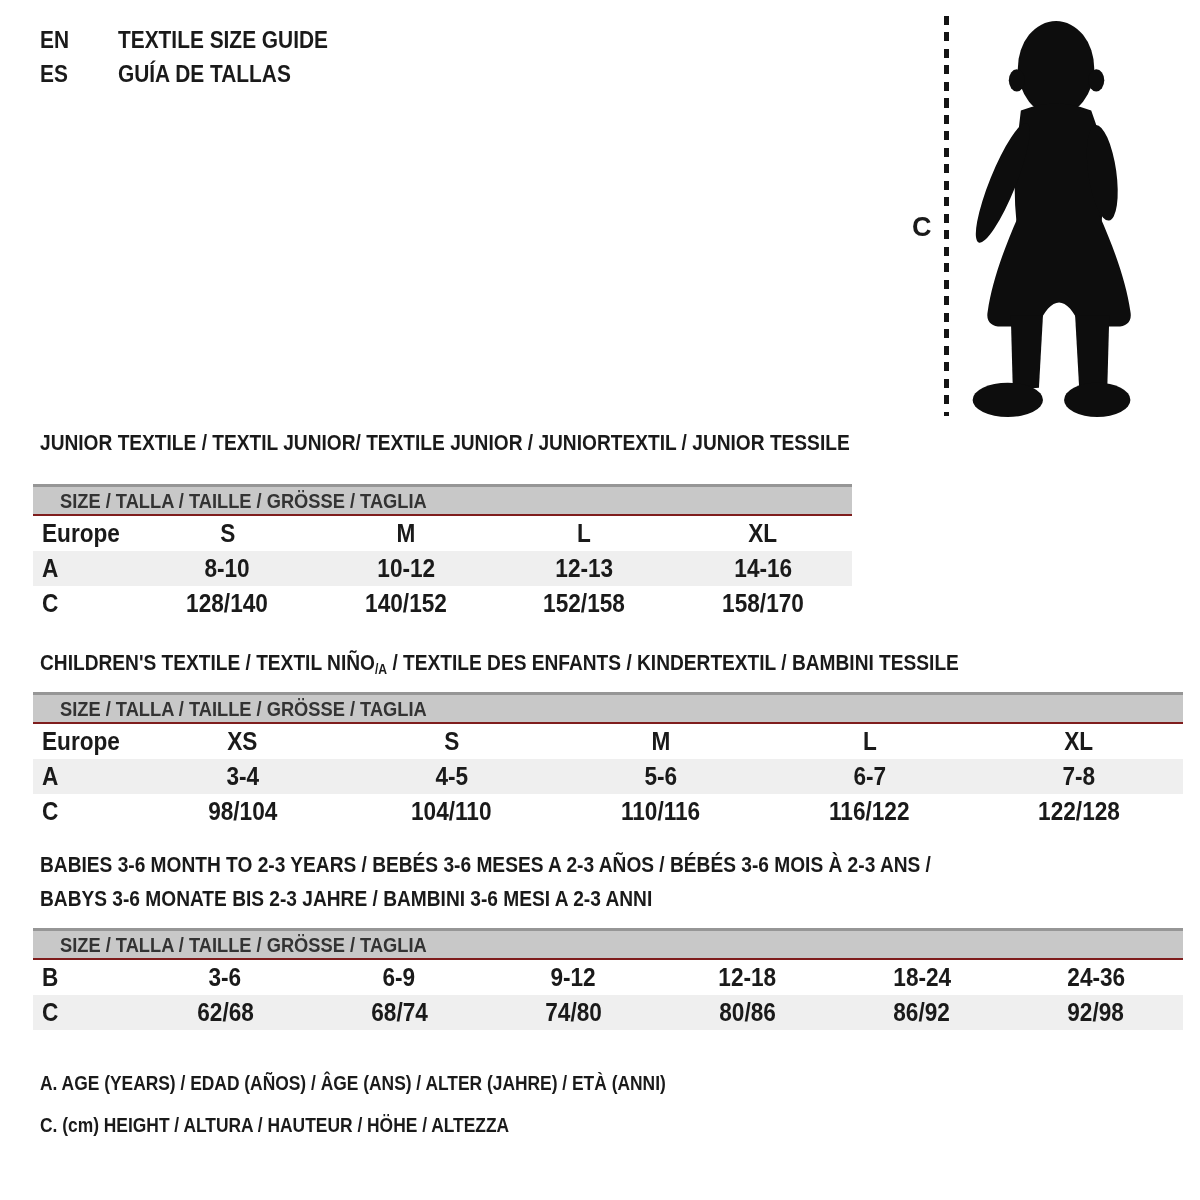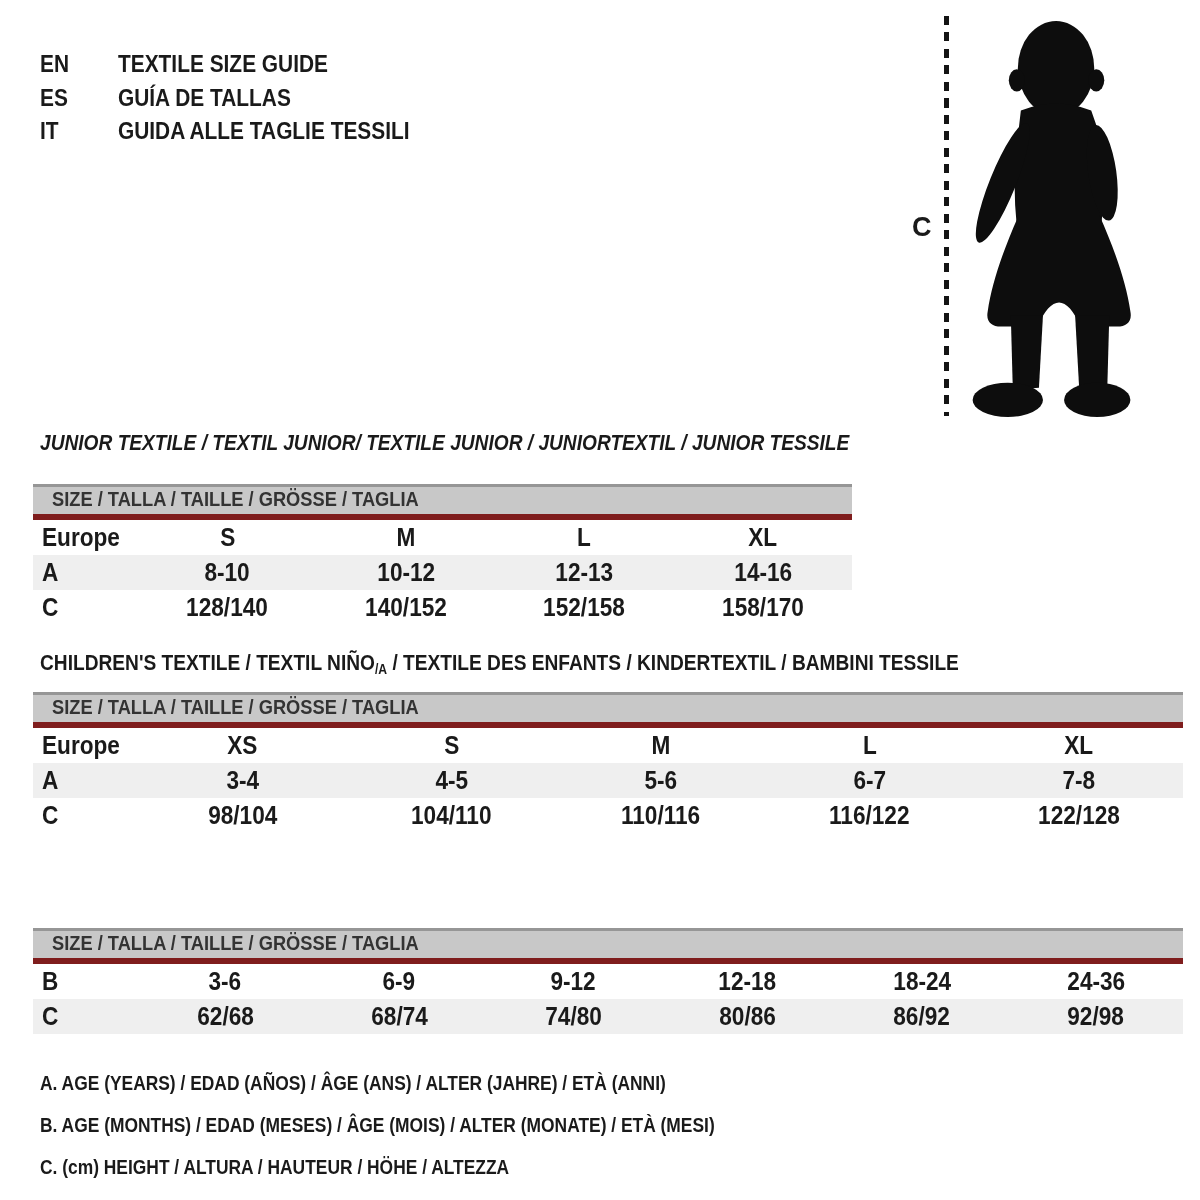--- a/index.html
+++ b/index.html
@@ -4,28 +4,28 @@
 <style>
   html,body{margin:0;padding:0;background:#fff;}
   #page{position:relative;width:1200px;height:1200px;background:#ffffff;overflow:hidden;
         font-family:"Liberation Sans","DejaVu Sans",sans-serif;font-weight:700;color:#1a1a1a;}
   .abs{position:absolute;}
   
   .cx{display:inline-block;transform:scaleX(0.87);transform-origin:50% 50%;white-space:nowrap;}
   .lx{transform-origin:0 50%;}
   
   .lang-row{display:flex;align-items:baseline;height:33.5px;font-size:24px;}
-  .code-col{display:inline-block;width:78px;margin-top:24px;}
+  .code-col{display:inline-block;width:78px;}
   
   .h{font-size:22px;white-space:nowrap;}
   .h .sub{font-size:14px;vertical-align:-4px;}
   
   .tbl{position:absolute;}
-  .bar{height:27px;background:#c8c8c8;border-top:3px solid #969696;border-bottom:6px solid #7f1d1d;
-       display:flex;padding-left:19px;font-size:21px;color:#333333;}
+  .bar{height:27px;background:#c8c8c8;border-top:3px solid #969696;border-bottom:2px solid #7f1d1d;
+       display:flex;align-items:center;padding-left:27px;font-size:21px;color:#333333;}
   .row{display:flex;height:35px;align-items:center;font-size:26px;}
   .row.striped{background:#efefef;}
   .lbl{width:105px;padding-left:9px;box-sizing:border-box;}
   .cell{flex:1;display:flex;justify-content:center;align-items:center;}
   
   #dash-line{width:5px;background:repeating-linear-gradient(to bottom,#141414 0 9px,transparent 9px 16.5px);}
   #c-label{font-size:27px;}
   
   .legend-line{height:42px;font-size:20px;display:flex;align-items:center;}
 </style>
@@ -35,24 +35,20 @@
 <div id="page">
 
   <div class="abs" style="left:40px;top:26px;">
     <div class="lang-row">
       <span class="code-col"><span class="cx lx">EN</span></span>
       <span class="cx lx">TEXTILE SIZE GUIDE</span>
     </div>
     <div class="lang-row">
       <span class="code-col"><span class="cx lx">ES</span></span>
       <span class="cx lx">GUÍA DE TALLAS</span>
-    </div>
-    <div class="lang-row">
-      <span class="code-col"><span class="cx lx">IT</span></span>
-      <span class="cx lx">GUIDA ALLE TAGLIE TESSILI</span>
     </div>
   </div>
 
   <div id="dash-line" class="abs" style="left:944px;top:16px;height:400px;"></div>
   <div id="c-label" class="abs" style="left:912px;top:212px;">C</div>
   <svg class="abs" style="left:958px;top:14px;" width="182" height="406" viewBox="0 0 180 404" aria-hidden="true">
     <g fill="#0d0d0d">
       <ellipse cx="97" cy="54" rx="38" ry="47"></ellipse>
       <ellipse cx="58" cy="66" rx="8" ry="11"></ellipse>
       <ellipse cx="137" cy="66" rx="8" ry="11"></ellipse>
@@ -60,21 +56,21 @@
       <ellipse cx="143" cy="158" rx="14" ry="48" transform="rotate(-8 143 158)"></ellipse>
       <ellipse cx="44" cy="168" rx="13" ry="64" transform="rotate(22 44 168)"></ellipse>
       <path d="M60 200 L140 200 C156 236 167 268 171 296 C173 306 167 311 158 311 L121 311 C115 295 107 287 100 287 C93 287 85 295 79 311 L42 311 C33 311 27 306 29 296 C33 268 44 236 60 200 Z"></path>
       <path d="M52 300 L84 300 L80 372 L54 374 Z"></path>
       <ellipse cx="49" cy="384" rx="35" ry="17"></ellipse>
       <path d="M116 300 L150 300 L148 372 L120 372 Z"></path>
       <ellipse cx="138" cy="384" rx="33" ry="17"></ellipse>
     </g>
   </svg>
 
-  <div class="abs h" style="left:40px;top:430px;font-style:italic;">
+  <div class="abs h" style="left:40px;top:430px;">
     <span class="cx lx">JUNIOR TEXTILE / TEXTIL JUNIOR/ TEXTILE JUNIOR / JUNIORTEXTIL / JUNIOR TESSILE</span>
   </div>
   <div class="tbl" style="left:33px;top:484px;width:819px;">
     <div class="bar">
       <span class="cx lx">SIZE / TALLA / TAILLE / GRÖSSE / TAGLIA</span>
     </div>
     <div class="row">
       <div class="lbl"><span class="cx lx">Europe</span></div>
       <div class="cell">
           <span class="cx">S</span>
@@ -177,20 +173,24 @@
         </div>
       <div class="cell">
           <span class="cx">116/122</span>
         </div>
       <div class="cell">
           <span class="cx">122/128</span>
         </div>
     </div>
   </div>
 
+  <div class="abs h" style="left:40px;top:848px;line-height:34px;">
+    <div><span class="cx lx">BABIES 3-6 MONTH TO 2-3 YEARS / BEBÉS 3-6 MESES A 2-3 AÑOS / BÉBÉS 3-6 MOIS À 2-3 ANS /</span></div>
+    <div><span class="cx lx">BABYS 3-6 MONATE BIS 2-3 JAHRE / BAMBINI 3-6 MESI A 2-3 ANNI</span></div>
+  </div>
   <div class="tbl" style="left:33px;top:928px;width:1150px;">
     <div class="bar">
       <span class="cx lx">SIZE / TALLA / TAILLE / GRÖSSE / TAGLIA</span>
     </div>
     <div class="row">
       <div class="lbl"><span class="cx lx">B</span></div>
       <div class="cell">
           <span class="cx">3-6</span>
         </div>
       <div class="cell">
@@ -230,20 +230,17 @@
           <span class="cx">92/98</span>
         </div>
     </div>
   </div>
 
   <div class="abs" style="left:40px;top:1062px;">
     <div class="legend-line">
         <span class="cx lx">A. AGE (YEARS) / EDAD (AÑOS) / ÂGE (ANS) / ALTER (JAHRE) / ETÀ (ANNI)</span>
       </div>
     <div class="legend-line">
-        <span class="cx lx">B. AGE (MONTHS) / EDAD (MESES) / ÂGE (MOIS) / ALTER (MONATE) / ETÀ (MESI)</span>
-      </div>
-    <div class="legend-line">
         <span class="cx lx">C. (cm) HEIGHT / ALTURA / HAUTEUR / HÖHE / ALTEZZA</span>
       </div>
   </div>
 
 </div>
 
 </body></html>

